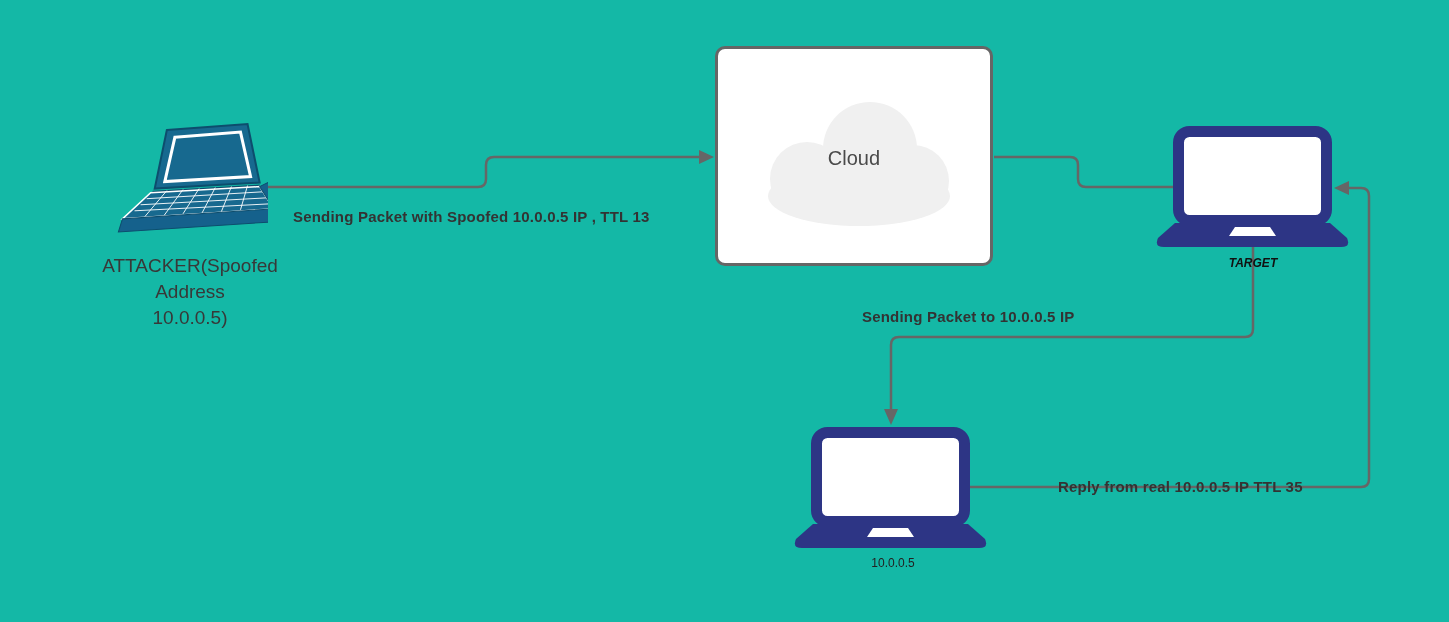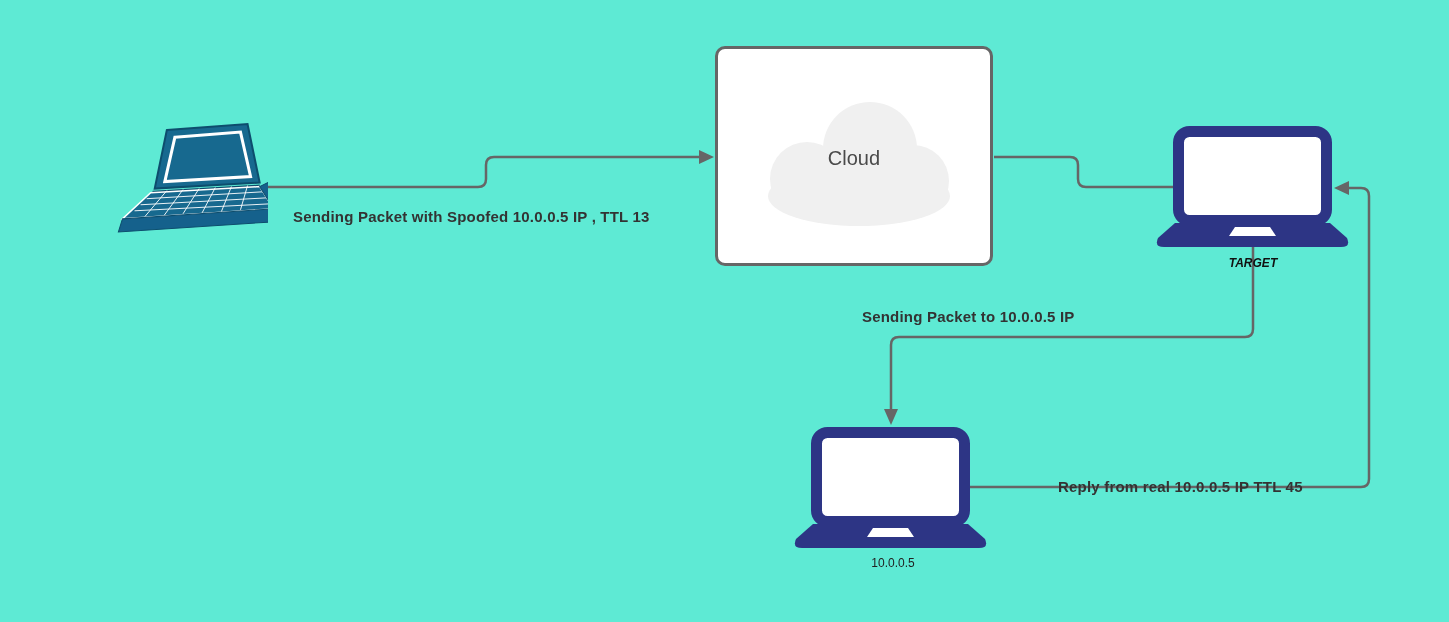--- a/index.html
+++ b/index.html
@@ -1,17 +1,17 @@
 <!DOCTYPE html>
 <html><head>
 <meta charset="utf-8">
 <style>
   html,body{margin:0;padding:0;background:#ffffff;}
   .canvas{
-    position:relative;width:1449px;height:622px;background:#5eead4;
+    position:relative;width:1449px;height:622px;background:#14b8a6;
     font-family:"Liberation Sans",sans-serif;overflow:hidden;
   }
   .abs{position:absolute;}
   svg{display:block;}
   .edges-layer{position:absolute;left:0;top:0;width:1449px;height:622px;}
   .edge-label{
     position:absolute;font-size:15px;font-weight:bold;color:#333333;
     white-space:nowrap;letter-spacing:0.2px;
   }
   .node-label{position:absolute;color:#383838;text-align:center;}
@@ -78,20 +78,25 @@
     <path d="M20,100 L175,100 L192,115 Q196,124 186,124 L9,124 Q-1,124 3,115 Z" fill="#2d3585"></path>
     <polygon points="80,104 115,104 121,113 74,113" fill="#ffffff"></polygon>
   </svg>
 
   <svg class="abs" style="left:793px;top:424px;" width="195" height="124" viewBox="0 0 195 124">
     <rect x="23.5" y="8.5" width="148" height="89" rx="11" fill="#ffffff" stroke="#2d3585" stroke-width="11"></rect>
     <path d="M20,100 L175,100 L192,115 Q196,124 186,124 L9,124 Q-1,124 3,115 Z" fill="#2d3585"></path>
     <polygon points="80,104 115,104 121,113 74,113" fill="#ffffff"></polygon>
   </svg>
 
+  <div class="node-label attacker-label">
+    <div>ATTACKER(Spoofed</div>
+    <div>Address</div>
+    <div>10.0.0.5)</div>
+  </div>
   <div class="node-label target-label">TARGET</div>
   <div class="node-label host-label">10.0.0.5</div>
 
   <div class="edge-label" style="left:293px;top:208px;">Sending Packet with Spoofed 10.0.0.5 IP , TTL 13</div>
   <div class="edge-label" style="left:862px;top:308px;">Sending Packet to 10.0.0.5 IP</div>
-  <div class="edge-label" style="left:1058px;top:478px;">Reply from real 10.0.0.5 IP TTL 45</div>
+  <div class="edge-label" style="left:1058px;top:478px;">Reply from real 10.0.0.5 IP TTL 35</div>
 
 </div>
 
 </body></html>

